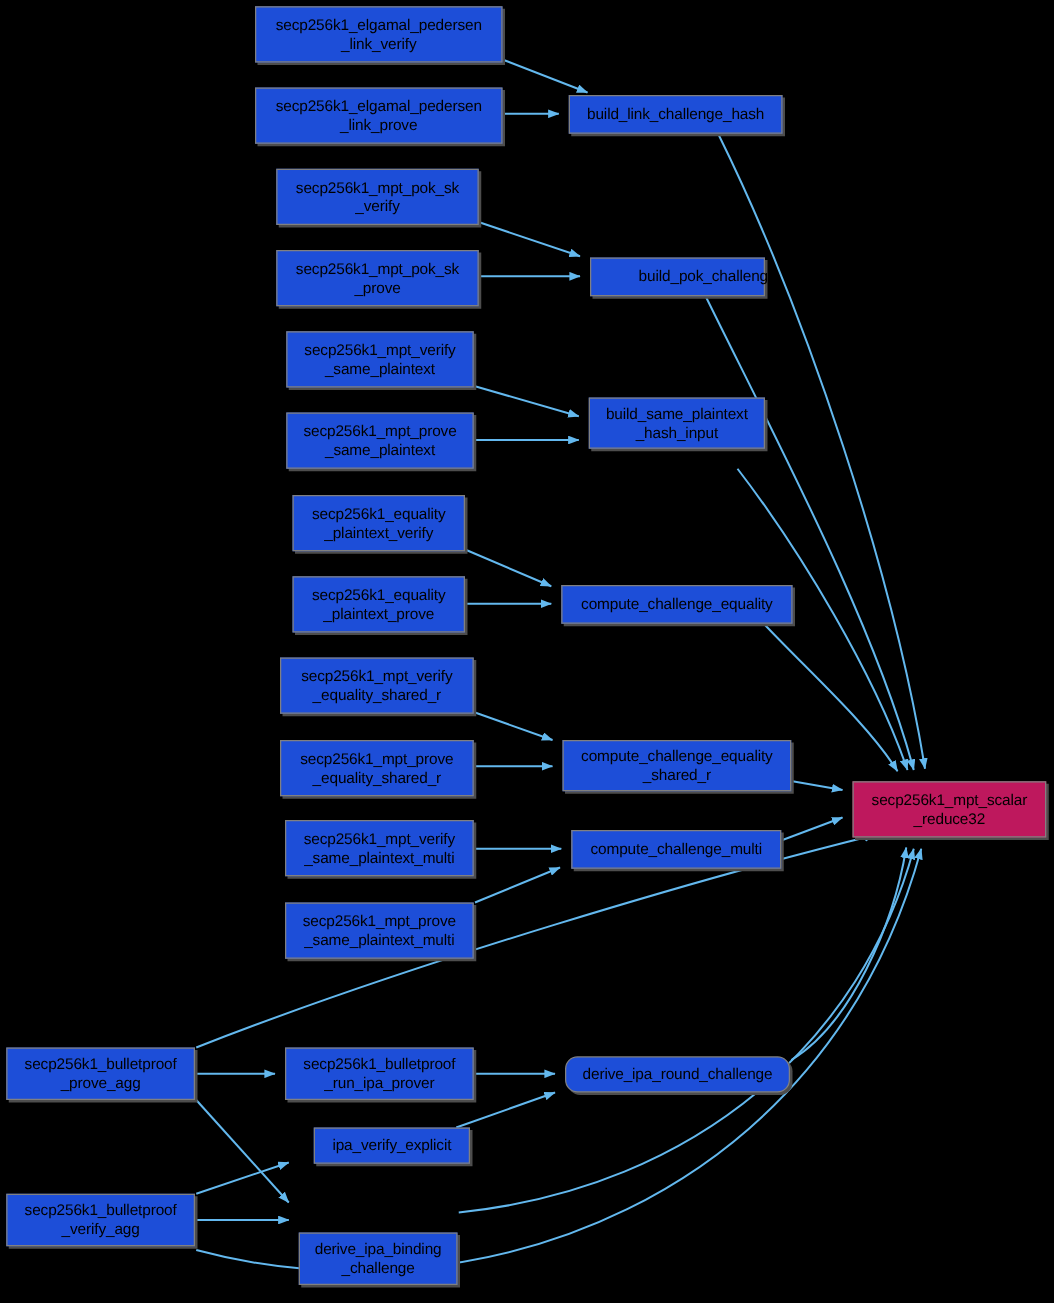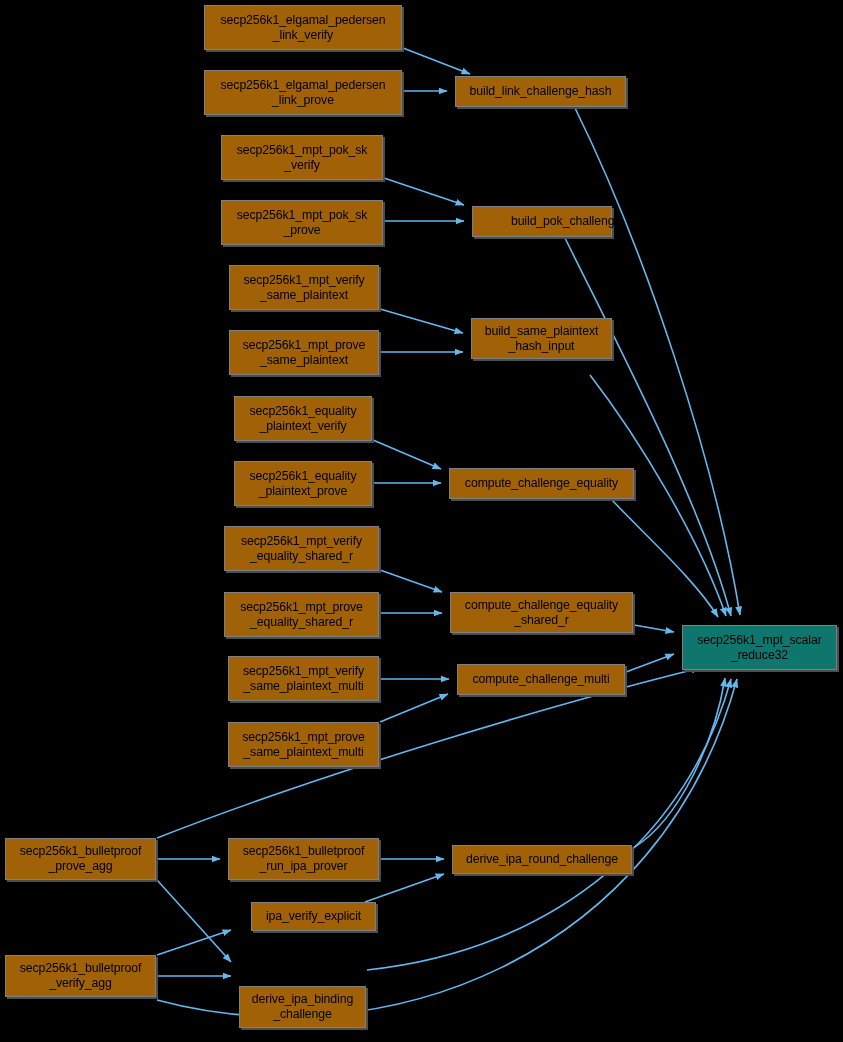--- a/index.html
+++ b/index.html
@@ -19,35 +19,35 @@
     position: absolute;
     left: 0;
     top: 0;
     width: 843px;
     height: 1042px;
     pointer-events: none;
   }
   .node {
     position: absolute;
     box-sizing: border-box;
-    background: #a16207;
+    background: #1d4ed8;
     border: 1px solid #808080;
     box-shadow: 2px 2px 0 0 #4d4d4d;
     color: #000000;
     font-size: 12.3px;
     line-height: 15px;
     display: flex;
     align-items: center;
     justify-content: center;
     text-align: center;
     white-space: pre-line;
     letter-spacing: -0.1px;
   }
   .node.target {
-    background: #0f766e;
+    background: #be185d;
     border: 1px solid #808080;
   }
 </style>
 </head>
 <body>
 
 <div id="graph">
   <svg id="edges" viewBox="0 0 843 1042" xmlns="http://www.w3.org/2000/svg">
     <defs>
       <marker id="arrowhead" markerWidth="9" markerHeight="7" refX="8.5" refY="3.5" orient="auto" markerUnits="userSpaceOnUse">
@@ -115,21 +115,21 @@
 _shared_r</span></div>
       <div class="node" style="left: 228px; top: 656px; width: 151px; height: 45px;"><span>secp256k1_mpt_verify
 _same_plaintext_multi</span></div>
       <div class="node" style="left: 228px; top: 722px; width: 151px; height: 45px;"><span>secp256k1_mpt_prove
 _same_plaintext_multi</span></div>
       <div class="node" style="left: 457px; top: 664px; width: 168px; height: 31px;"><span>compute_challenge_multi</span></div>
       <div class="node" style="left: 5px; top: 838px; width: 151px; height: 42px;"><span>secp256k1_bulletproof
 _prove_agg</span></div>
       <div class="node" style="left: 228px; top: 838px; width: 151px; height: 42px;"><span>secp256k1_bulletproof
 _run_ipa_prover</span></div>
-      <div class="node" style="left: 452px; top: 845px; width: 180px; height: 29px;"><span>derive_ipa_round_challenge</span></div>
+      <div class="node" style="left: 452px; top: 845px; width: 180px; height: 29px; border-radius: 10px;"><span>derive_ipa_round_challenge</span></div>
       <div class="node" style="left: 251px; top: 902px; width: 125px; height: 29px;"><span>ipa_verify_explicit</span></div>
       <div class="node" style="left: 5px; top: 955px; width: 151px; height: 42px;"><span>secp256k1_bulletproof
 _verify_agg</span></div>
       <div class="node" style="left: 239px; top: 955px; width: 127px; height: 42px; margin-top: 31px;"><span>derive_ipa_binding
 _challenge</span></div>
       <div class="node target" style="left: 682px; top: 625px; width: 155px; height: 45px;"><span>secp256k1_mpt_scalar
 _reduce32</span></div>
     </div>
 </div>
 

